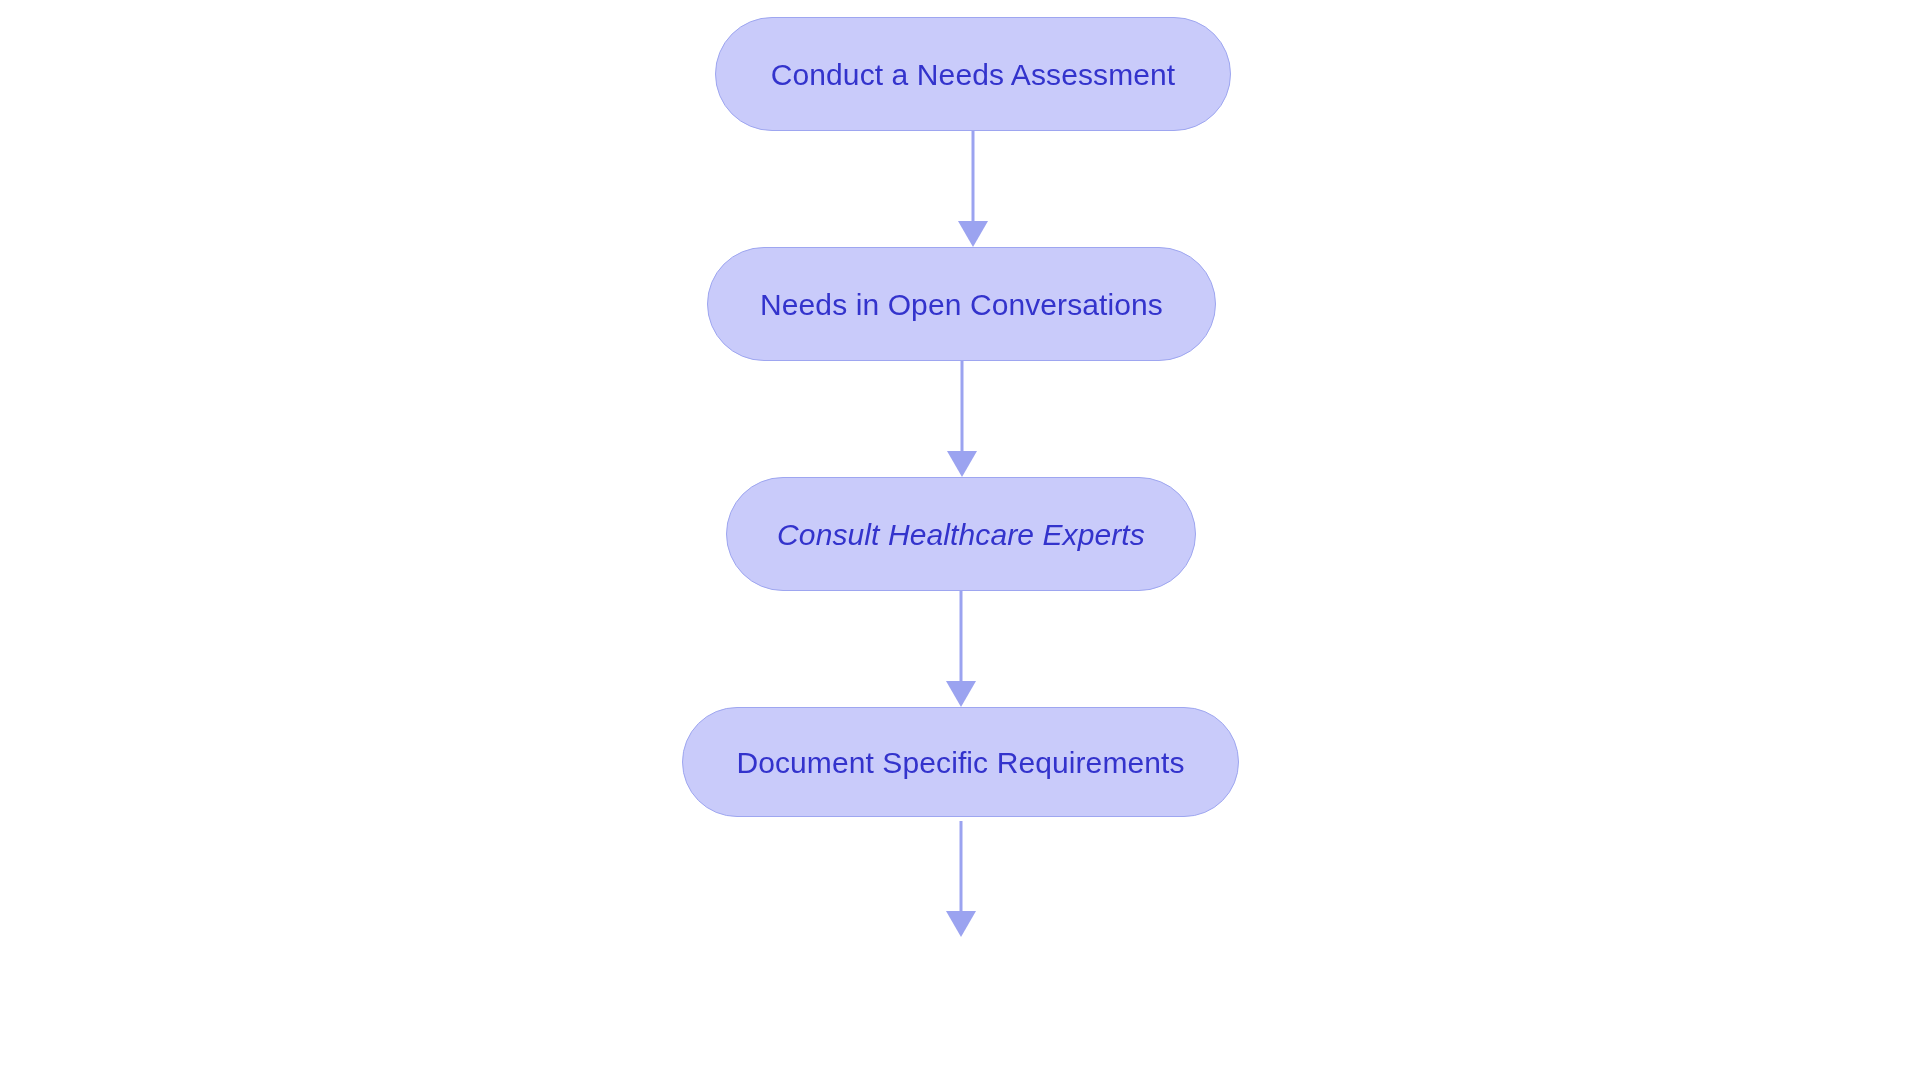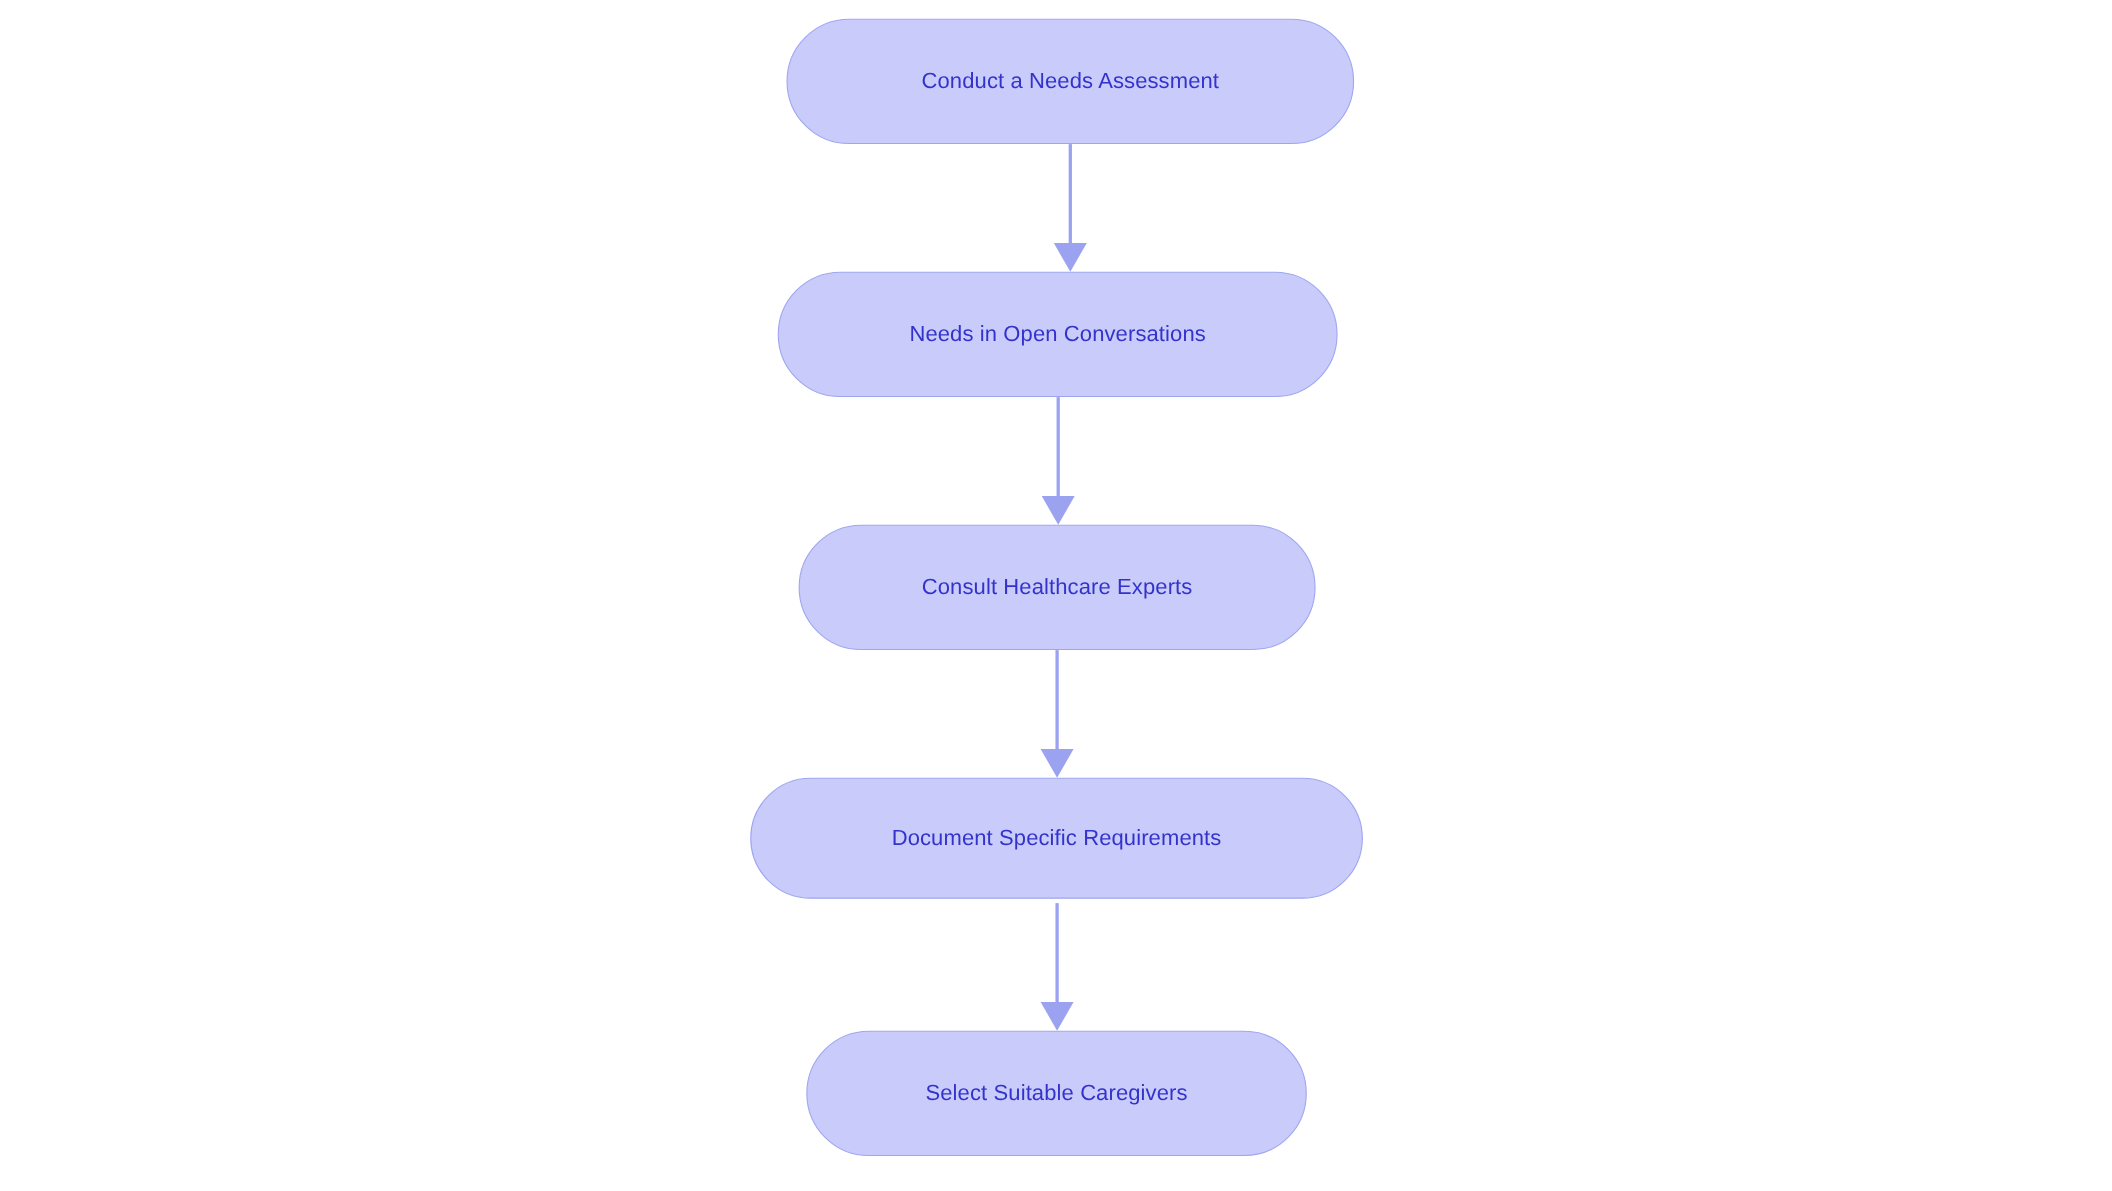--- a/index.html
+++ b/index.html
@@ -34,21 +34,21 @@
     display: flex;
     align-items: center;
     justify-content: center;
     border-style: solid;
     border-width: 1.6px;
     border-radius: 999px;
     text-align: center;
     white-space: nowrap;
   }
   .flow-node-label {
-    font-size: 20px;
+    font-size: 30px;
     font-weight: 400;
     letter-spacing: 0.1px;
     line-height: 1.1;
   }
 </style>
 </head>
 <body>
 
 <div id="flow-canvas" style="background: rgb(255, 255, 255);">
 
@@ -73,24 +73,21 @@
 
   <div class="flow-node" style="left: 715px; top: 17px; width: 516px; height: 114px; background: rgb(201, 203, 250); border-color: rgb(158, 166, 240);">
     <span class="flow-node-label" style="color: rgb(51, 51, 204);">Conduct a Needs Assessment</span>
   </div>
 
   <div class="flow-node" style="left: 707px; top: 247px; width: 509px; height: 114px; background: rgb(201, 203, 250); border-color: rgb(158, 166, 240);">
     <span class="flow-node-label" style="color: rgb(51, 51, 204);">Needs in Open Conversations</span>
   </div>
 
   <div class="flow-node" style="left: 726px; top: 477px; width: 470px; height: 114px; background: rgb(201, 203, 250); border-color: rgb(158, 166, 240);">
-    <span class="flow-node-label" style="color: rgb(51, 51, 204);">Consult Healthcare Experts</span>
+    <span class="flow-node-label" style="color: rgb(51, 51, 204); font-style: italic;">Consult Healthcare Experts</span>
   </div>
 
   <div class="flow-node" style="left: 682px; top: 707px; width: 557px; height: 110px; background: rgb(201, 203, 250); border-color: rgb(158, 166, 240);">
     <span class="flow-node-label" style="color: rgb(51, 51, 204);">Document Specific Requirements</span>
   </div>
 
-  <div class="flow-node" style="left: 733px; top: 937px; width: 455px; height: 114px; background: rgb(201, 203, 250); border-color: rgb(158, 166, 240);">
-    <span class="flow-node-label" style="color: rgb(51, 51, 204);">Select Suitable Caregivers</span>
-  </div>
 
 </div>
 
 </body></html>

